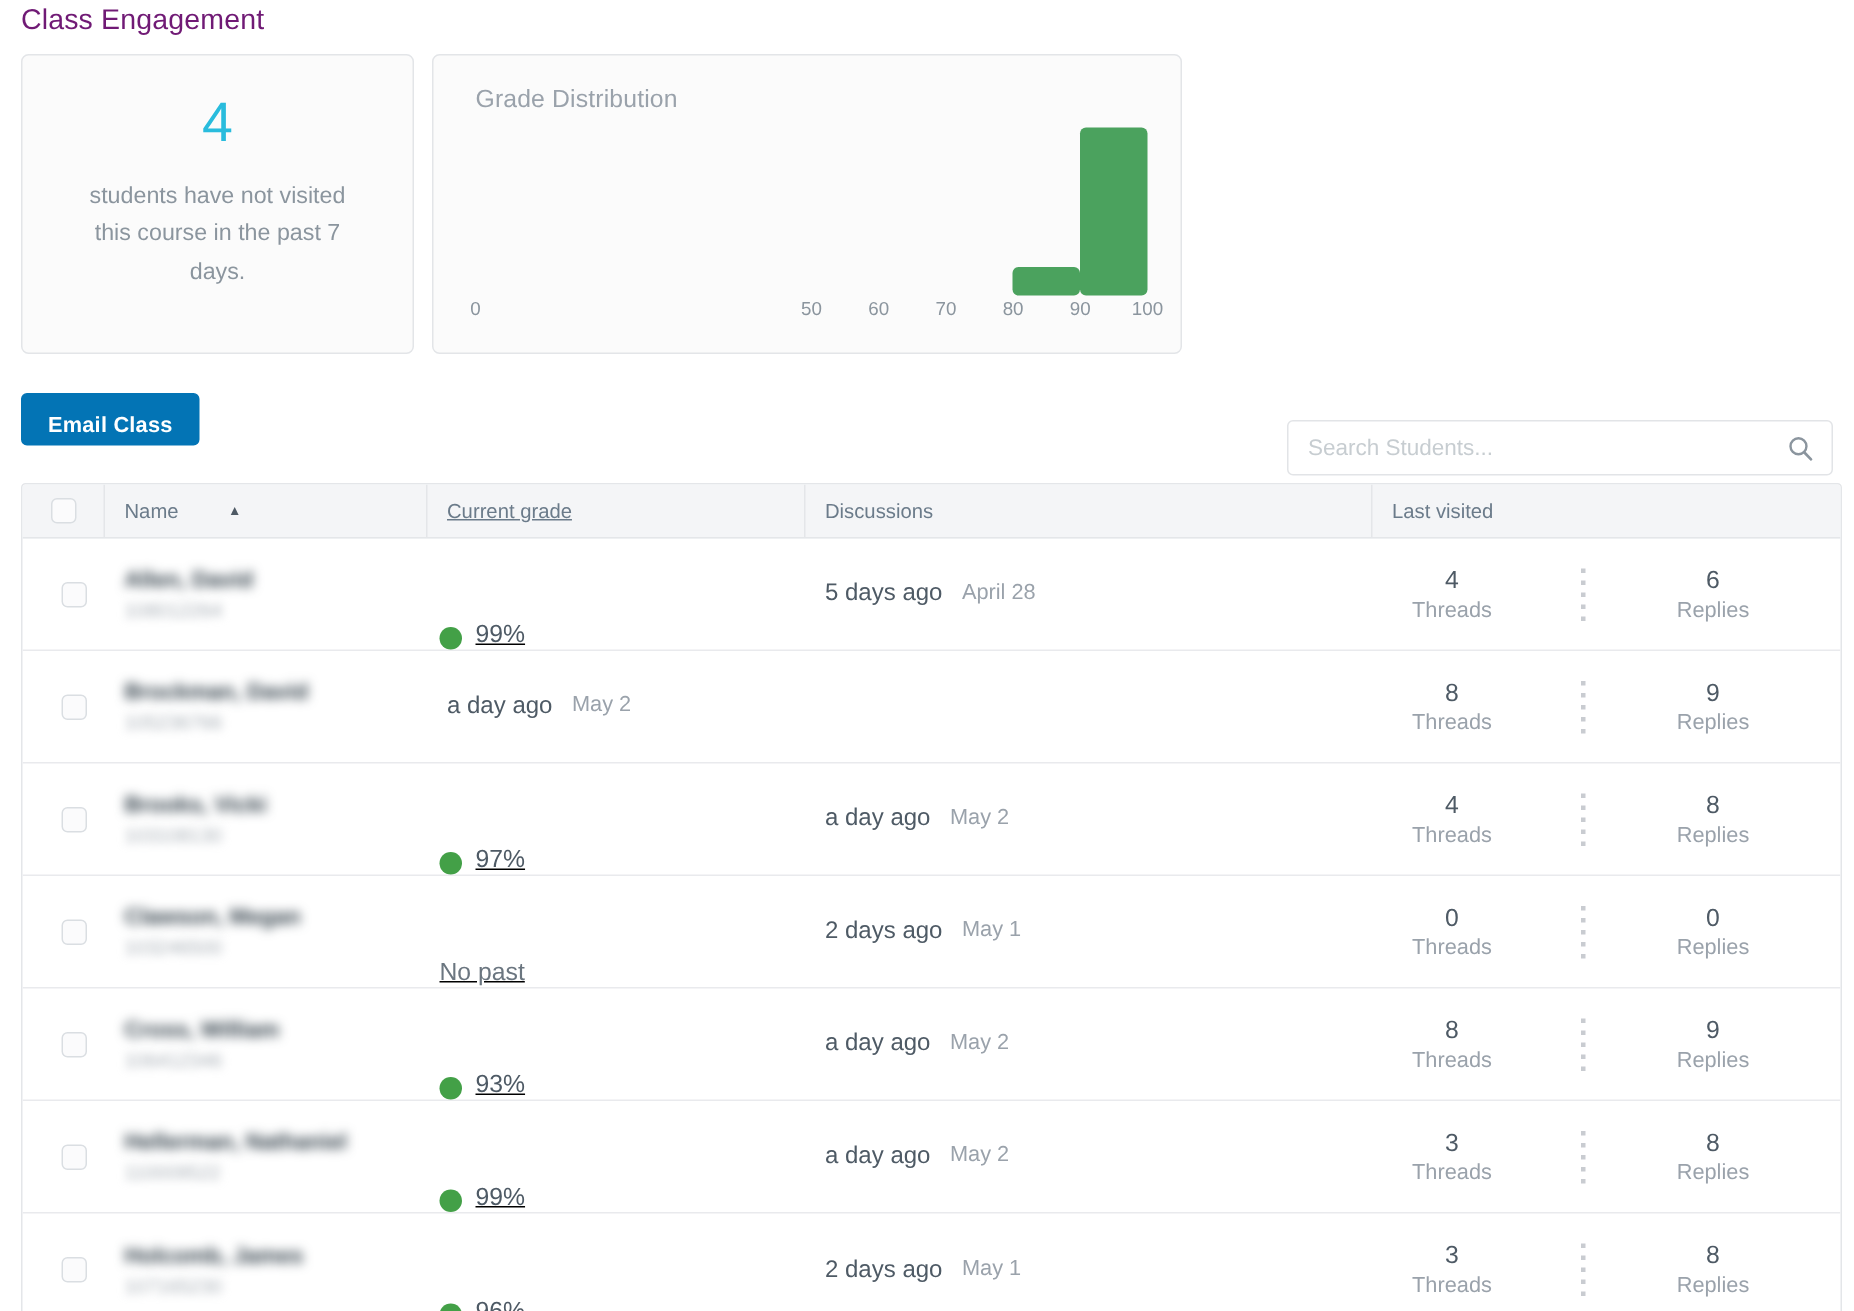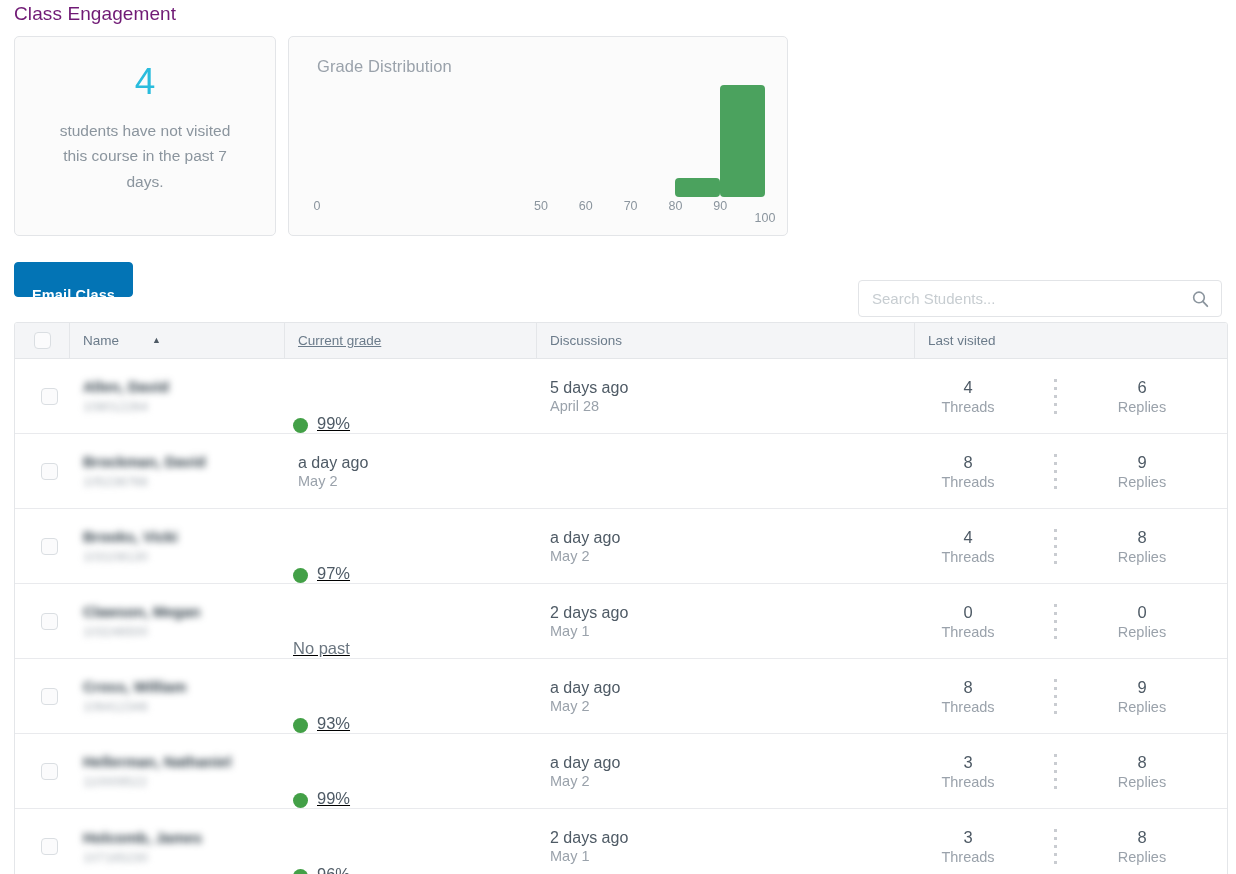--- a/index.html
+++ b/index.html
@@ -88,21 +88,21 @@
     color: #8b959e;
     transform: translateX(-50%);
     white-space: nowrap;
   }
 
   
   .toolbar { position: absolute; left: 0; right: 0; top: 262px; height: 38px; }
   .email-btn {
     position: absolute; left: 14px; top: 0;
     height: 35px;
-    padding: 16px 17px;
+    padding: 5px 17px;
     background: #0374b5;
     border: 1px solid #0374b5;
     border-radius: 4px;
     color: #fff;
     font-size: 14.5px;
     font-weight: 700;
     letter-spacing: .15px;
     line-height: 33px;
     cursor: pointer;
     font-family: "Liberation Sans", sans-serif;
@@ -201,21 +201,21 @@
   .dot {
     width: 15px; height: 15px;
     border-radius: 50%;
     background: #43a047;
     margin-right: 9px;
     flex: 0 0 15px;
   }
   .grade-val { font-size: 16.5px; color: #4e5a65; }
   .no-grade { font-size: 16.5px; color: #6b7680; }
 
-  .visit-wrap { display: flex; flex-direction: column; justify-content: center; gap: 1px; }
+  .visit-wrap { display: flex; flex-direction: row; justify-content: center; gap: 13px; }
   .visit-rel { font-size: 16px; color: #4e5a65; }
   .visit-abs { font-size: 14.5px; color: #9aa2ab; }
 
   .disc-cell {
     flex: 1 1 auto;
     display: flex;
     align-items: center;
     justify-content: flex-end;
     padding-right: 0;
   }
@@ -257,21 +257,21 @@
           <div class="bar" style="left: 80%; width: 10%; height: 16.6667%; background: rgb(75, 162, 94);"></div>
           <div class="bar" style="left: 90%; width: 10%; height: 100%; background: rgb(75, 162, 94);"></div>
         </div>
       <div class="axis" id="axis">
           <span class="tick" style="left: 0%;">0</span>
           <span class="tick" style="left: 50%;">50</span>
           <span class="tick" style="left: 60%;">60</span>
           <span class="tick" style="left: 70%;">70</span>
           <span class="tick" style="left: 80%;">80</span>
           <span class="tick" style="left: 90%;">90</span>
-          <span class="tick" style="left: 100%; margin-top: 12px;">100</span>
+          <span class="tick" style="left: 100%;">100</span>
         </div>
     </div>
 
   </div>
 
   <div class="toolbar">
     <button class="email-btn">Email Class</button>
     <div class="search-wrap">
       <input class="search-input" type="text" placeholder="Search Students..." style="">
       <span class="search-icon">

